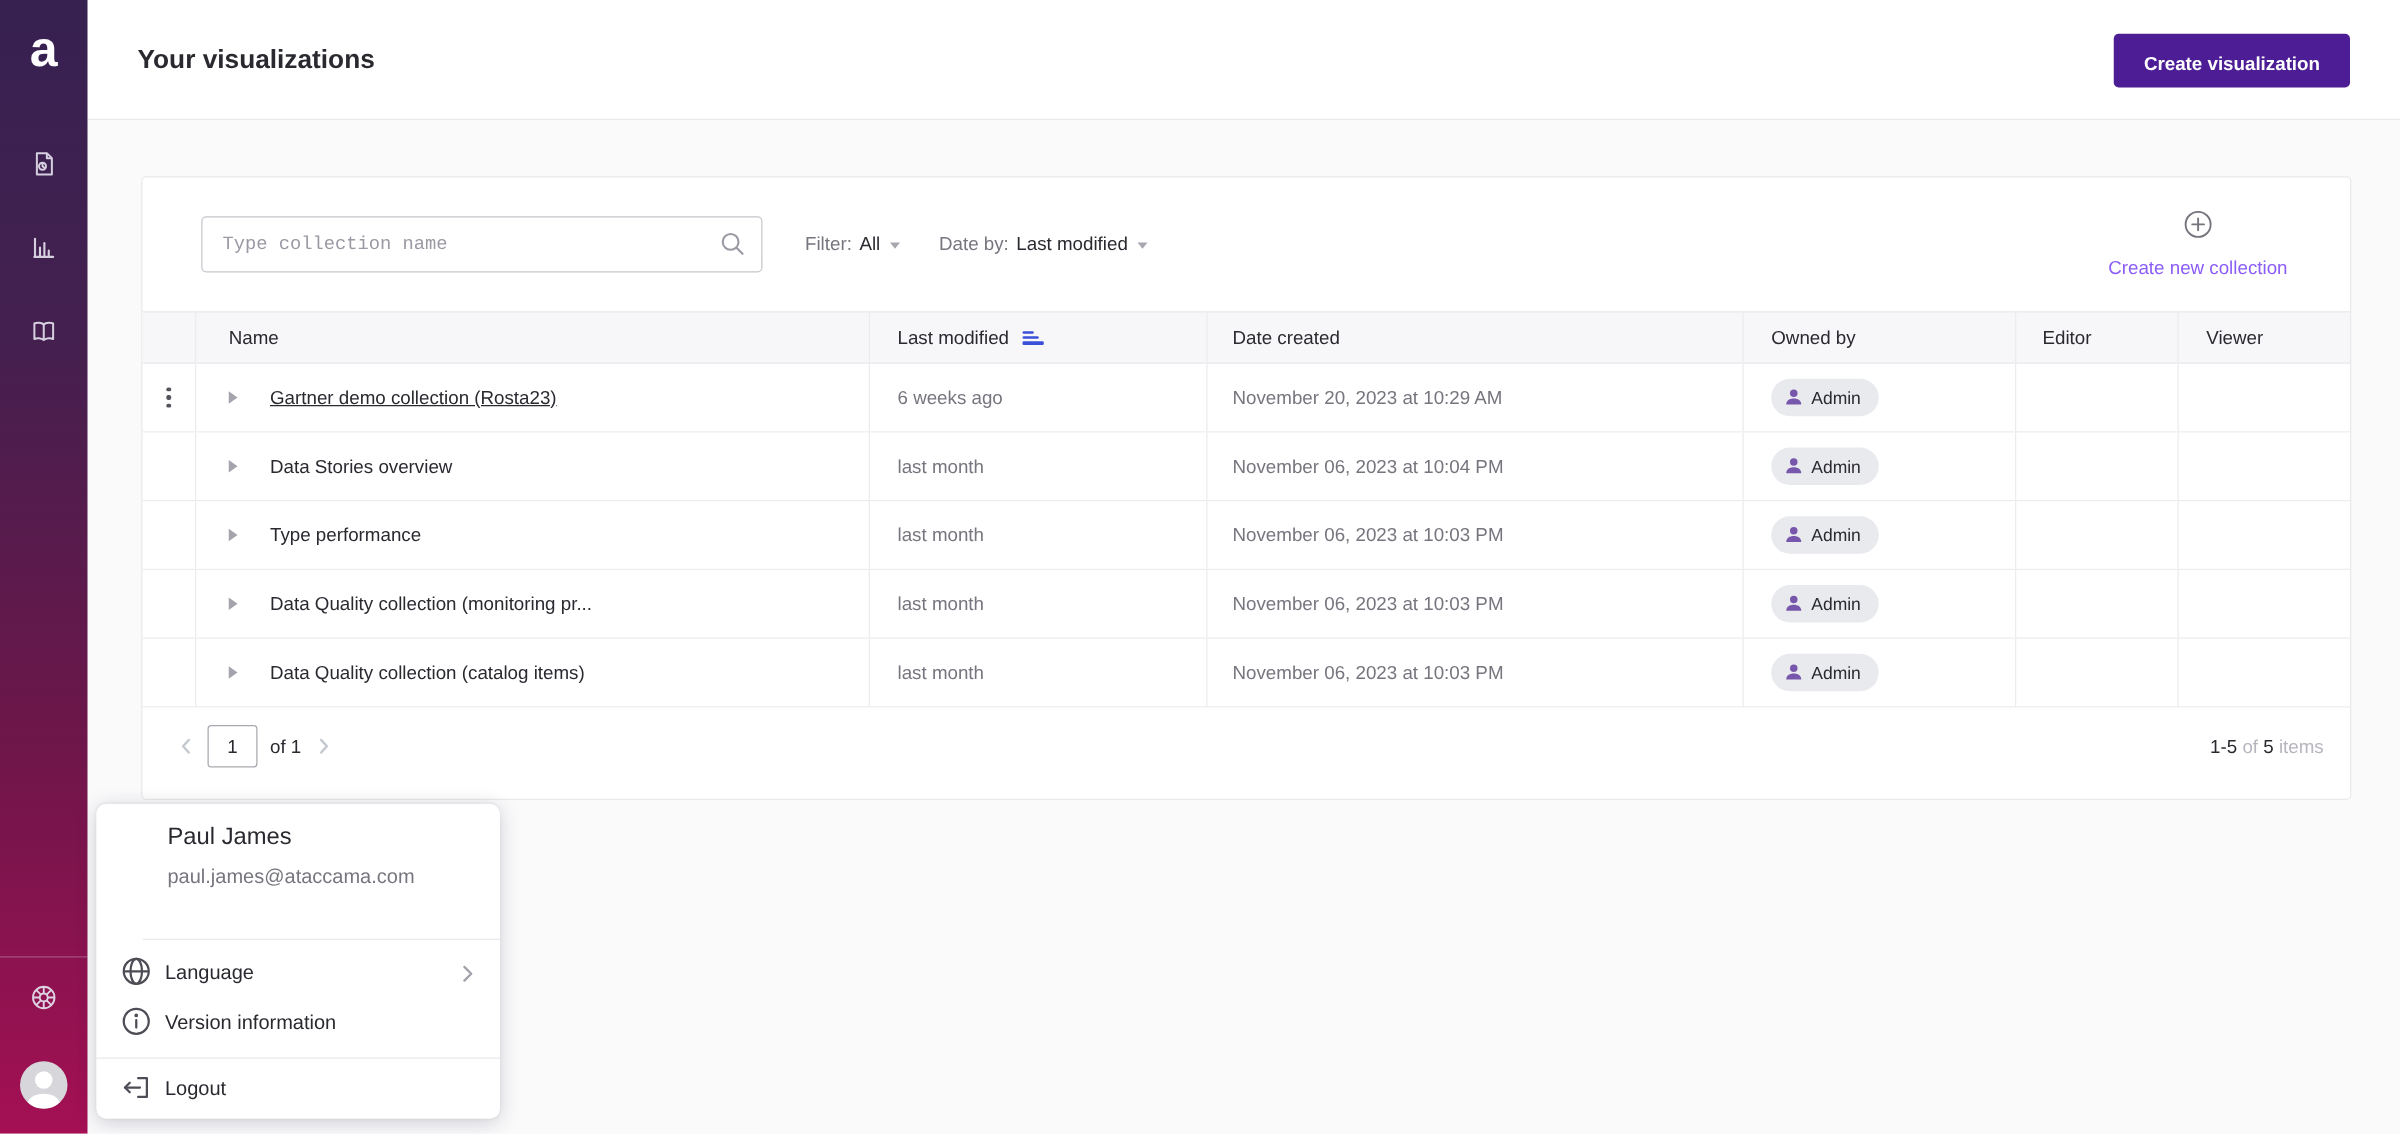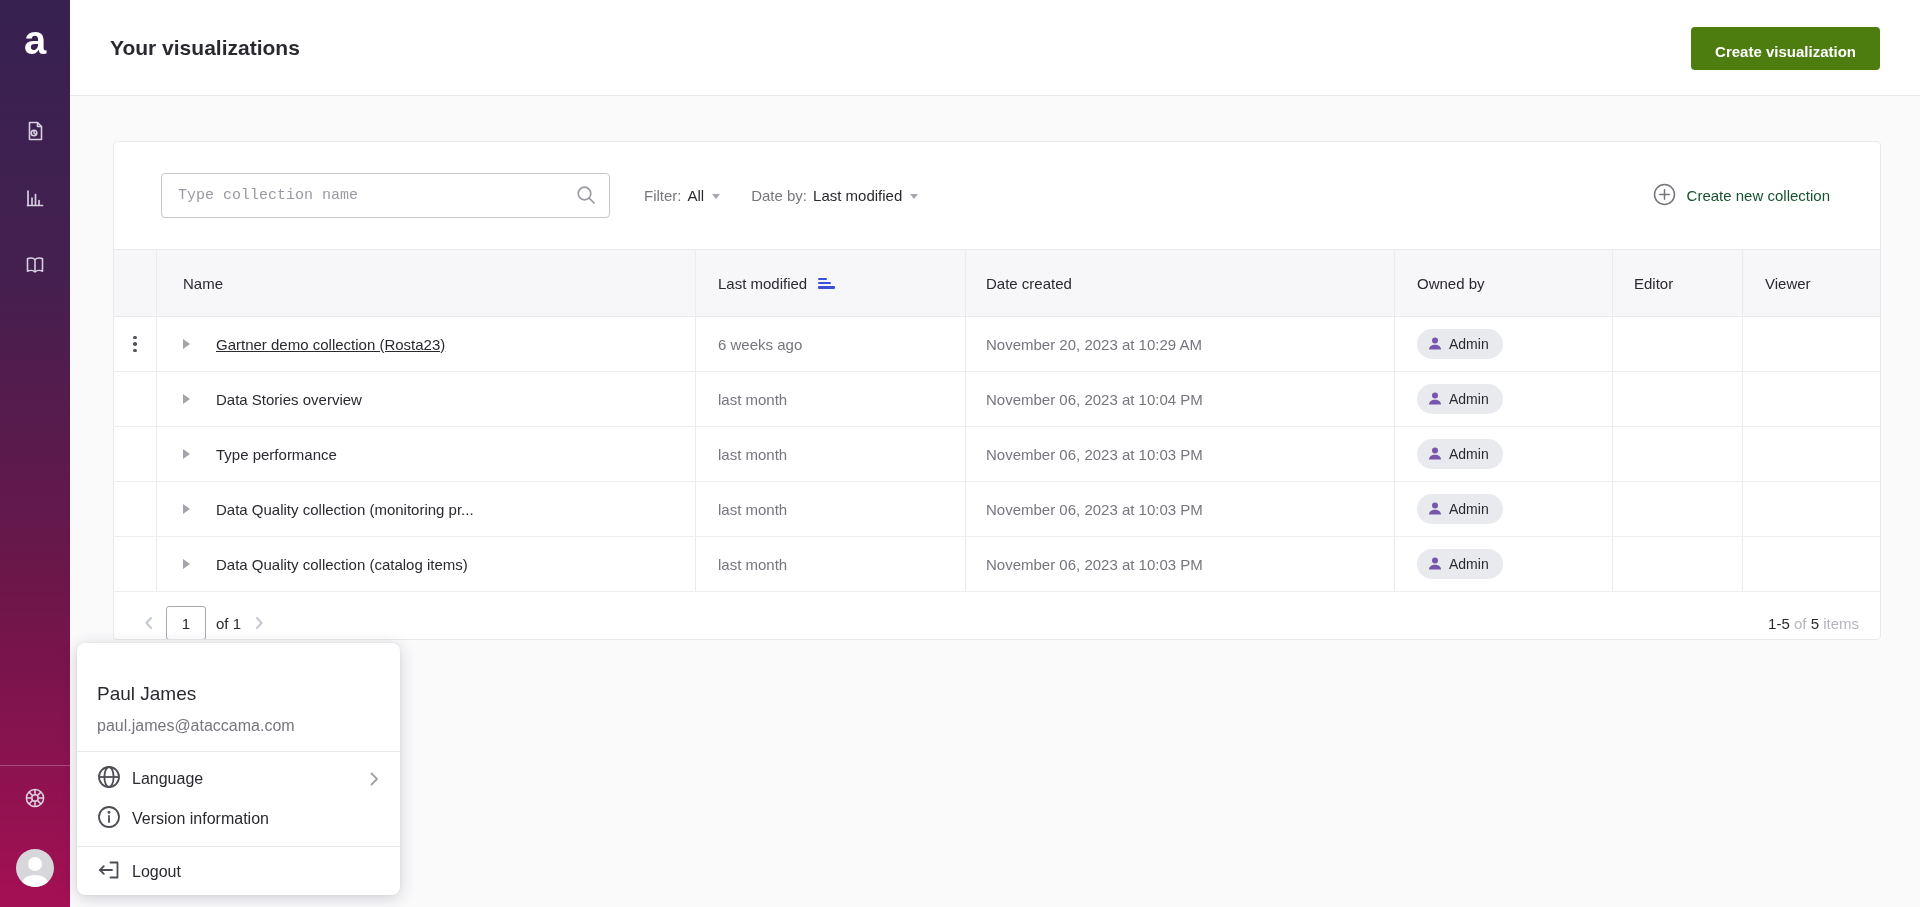--- a/index.html
+++ b/index.html
@@ -30,21 +30,21 @@
   }
 
   
   .topbar {
     position:absolute; left:70px; top:0; width:1850px; height:96px;
     background:#ffffff; border-bottom:1px solid #e9e9ed;
   }
   .page-title { position:absolute; left:40px; top:0; line-height:95px; font-size:21px; font-weight:700; color:#2b2930; }
   .create-viz {
     position:absolute; right:40px; top:27px; height:43px; padding:16px 24px;
-    background:#4d7c0f; color:#fff; font-size:15px; font-weight:700;
+    background:#4c1d95; color:#fff; font-size:15px; font-weight:700;
     border:none; border-radius:4px; cursor:pointer; font-family:inherit;
   }
 
   
   .card {
     position:absolute; left:113px; top:141px; width:1768px; height:499px;
     background:#fff; border:1px solid #e9e9ec; border-radius:4px; overflow:hidden;
   }
 
   
@@ -55,26 +55,26 @@
     padding:0 46px 0 16px; font-size:15px; color:#2b2930; font-family:inherit; outline:none; background:#fff;
   }
   .search-box input::placeholder { color:#9b99a3; }
   .search-ic { position:absolute; right:13px; top:11px; }
   .dd-group { display:flex; align-items:center; font-size:15px; cursor:pointer; }
   .g1 { margin-left:34px; } .g2 { margin-left:31px; }
   .lbl-gray { color:#77757e; }
   .dd-val { color:#2b2930; margin-left:6px; }
   .caret-dn { width:0; height:0; border-left:4.5px solid transparent; border-right:4.5px solid transparent;
               border-top:5.5px solid #a8a6ae; margin-left:8px; margin-top:2px; }
-  .create-coll { margin-left:auto; display:flex; align-items:center; gap:11px; font-size:15px; color:#14532d; cursor:pointer; }
+  .create-coll { margin-left:auto; display:flex; align-items:center; gap:11px; font-size:15px; color:#8b5cf6; cursor:pointer;flex-direction:column; }
 
   
   .thead, .trow { display:grid; grid-template-columns:42px 539px 270px 429px 218px 130px 140px; }
   .thead {
-    height:68px; background:#f7f7f9; border-top:1px solid #e9e9ed; border-bottom:1px solid #e9e9ed;
+    height:42px; background:#f7f7f9; border-top:1px solid #e9e9ed; border-bottom:1px solid #e9e9ed;
     font-size:15px; font-weight:500; color:#2b2930;
   }
   .th, .td { height:100%; display:flex; align-items:center; border-left:1px solid #ececef; overflow:hidden; white-space:nowrap; }
   .th:first-child, .td:first-child { border-left:none; }
   .th-name { padding-left:26px; } .th-lm { padding-left:22px; } .th-dc { padding-left:20px; }
   .th-ob { padding-left:22px; } .th-ed { padding-left:21px; } .th-vw { padding-left:22px; }
   .sort-bars { margin-left:11px; display:flex; flex-direction:column; align-items:flex-start; gap:2px; cursor:pointer; }
   .sort-bars i { display:block; background:#3b50d9; border-radius:1px; }
   .sort-bars i:nth-child(1) { width:9px; height:2px; }
   .sort-bars i:nth-child(2) { width:13px; height:2px; }
@@ -108,21 +108,21 @@
   .items { margin-left:auto; }
   .items .dk { color:#2b2930; font-weight:500; }
   .items .lt { color:#b7b5bd; }
 
   
   .popup {
     position:absolute; left:77px; top:643px; width:323px; height:252px; z-index:40;
     background:#fff; border-radius:8px;
     box-shadow:0 3px 16px rgba(40,30,60,0.20), 0 0 2px rgba(0,0,0,0.08);
   }
-  .pp-head { height:109px; padding:39px 20px 0; border-bottom:1px solid #e9e9ed; }
+  .pp-head { height:109px; padding:15px 20px 0; border-bottom:1px solid #e9e9ed;margin-left:37px; }
   .pp-name { font-size:19px; font-weight:500; color:#2b2930; line-height:24px; }
   .pp-email { margin-top:9px; font-size:16px; color:#77757e; line-height:22px; }
   .pp-section { padding:7px 0; border-bottom:1px solid #e9e9ed; }
   .pp-footer { padding:5px 0; }
   .pp-item { height:40px; display:flex; align-items:center; padding:0 16px 0 19px; gap:10px;
              font-size:16px; color:#2b2930; cursor:pointer; }
   .pp-chev { margin-left:auto; display:flex; align-items:center; }
 </style>
 </head>
 <body>

